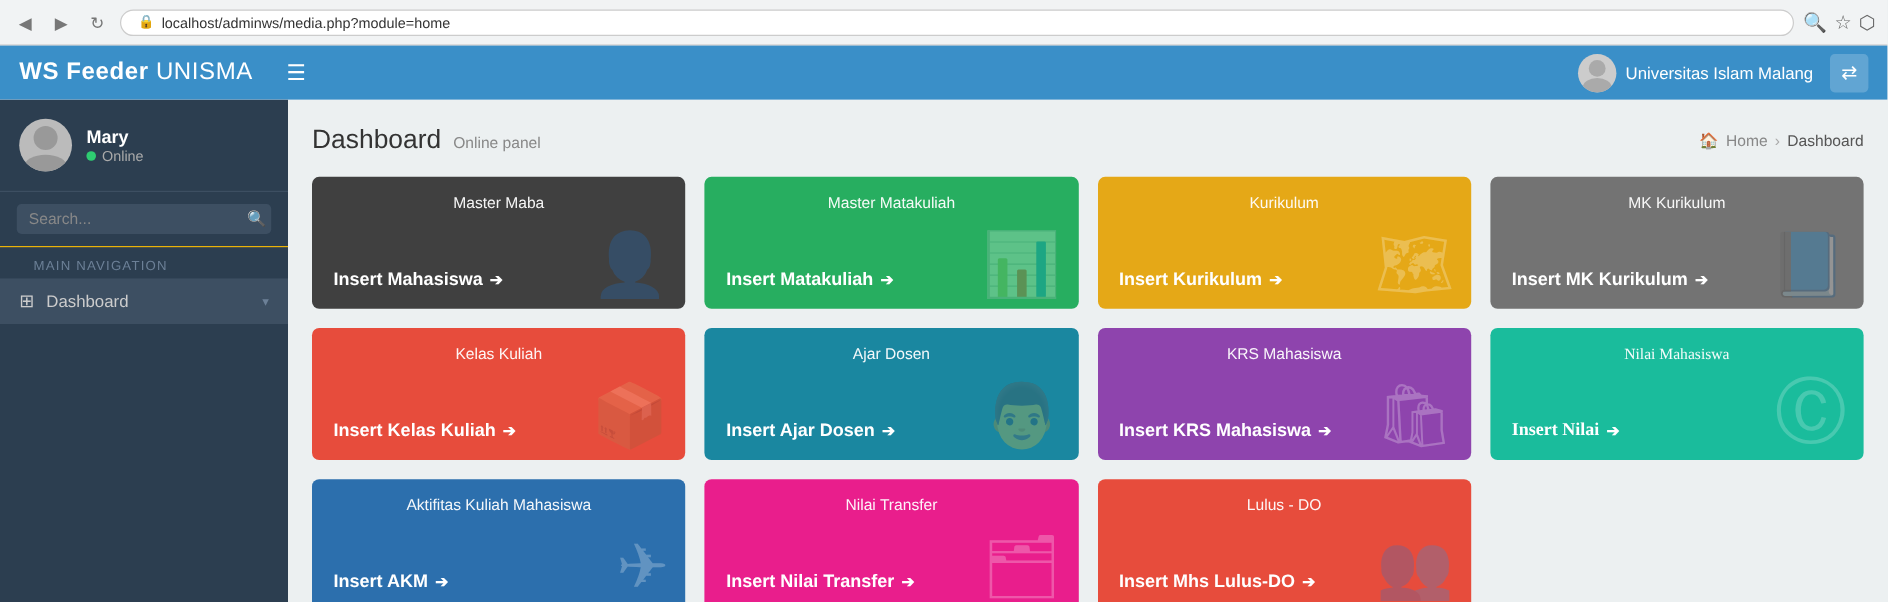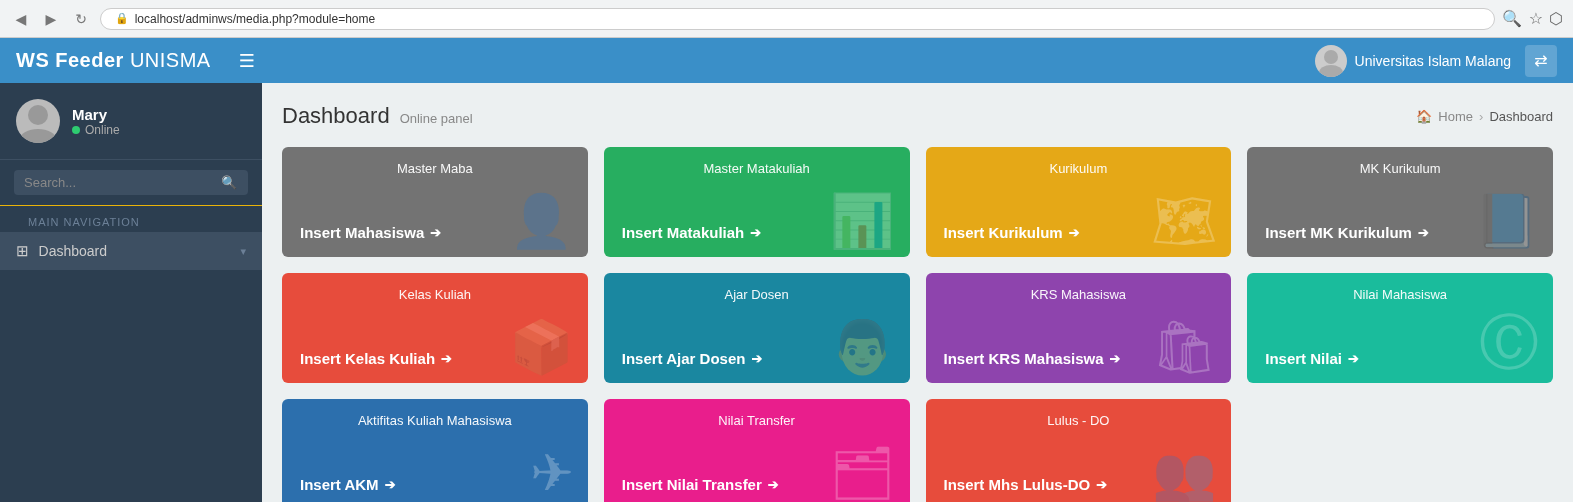--- a/index.html
+++ b/index.html
@@ -94,21 +94,21 @@
 
     
     .main-area {
       display: flex;
       flex: 1;
       overflow: hidden;
     }
 
     
     .sidebar {
-      width: 262px;
+      width: 240px;
       background: #2c3e50;
       color: #ccc;
       flex-shrink: 0;
       display: flex;
       flex-direction: column;
       overflow-y: auto;
     }
     .sidebar-user {
       padding: 16px;
       display: flex;
@@ -258,28 +258,28 @@
     .dash-card-icon {
       position: absolute;
       right: 14px;
       bottom: 10px;
       font-size: 52px;
       opacity: 0.25;
       line-height: 1;
     }
 
     
-    .card-cyan { background: #737373; }
+    .card-cyan { background: #404040; }
     .card-green { background: #27ae60; }
     .card-orange { background: #e5a817; }
     .card-blue-dark { background: #737373; }
     .card-red { background: #e74c3c; }
     .card-teal { background: #1a87a0; }
     .card-purple { background: #8e44ad; }
-    .card-cyan-dark { background: #1abc9c; }
+    .card-cyan-dark { background: #1abc9c; font-family: Liberation Serif, serif; }
     .card-blue-navy { background: #2c6fad; }
     .card-pink { background: #e91e8c; }
   </style>
 </head>
 <body>
 
 <div class="browser-bar">
   <button class="browser-nav-btn">◀</button>
   <button class="browser-nav-btn">▶</button>
   <button class="browser-nav-btn">↻</button>

